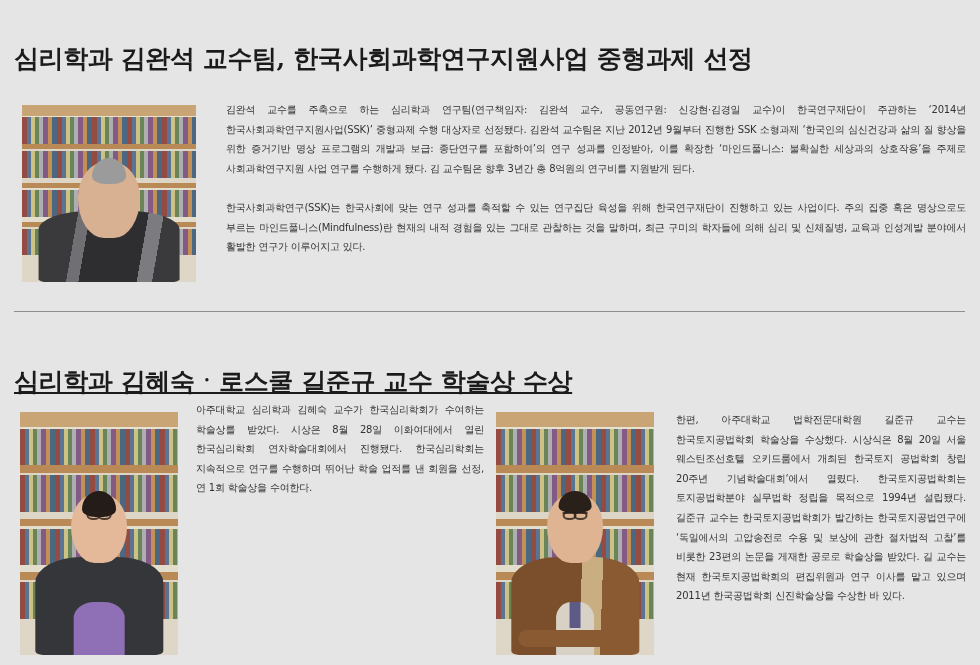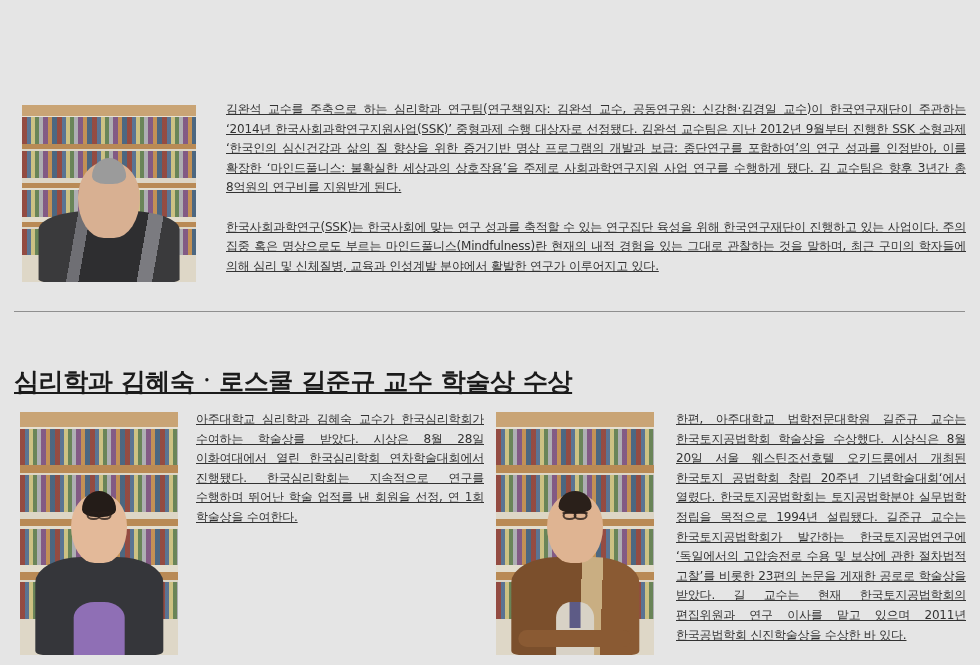--- a/index.html
+++ b/index.html
@@ -48,27 +48,26 @@
     position: absolute;
     left: 14px;
     top: 311px;
     width: 951px;
     height: 0;
     border-top: 1px solid #8f8f8f;
   }
 
   
   .body-text {
-    font-size: 12px;
+    font-size: 10px;
     line-height: 19.6px;
     color: #333333;
     text-align: justify;
     letter-spacing: -0.2px;
     word-break: keep-all;
-    text-decoration: underline;
   }
   .body-text p {
     margin: 0 0 19.6px 0;
   }
   .body-text p:last-child {
     margin-bottom: 0;
   }
 
   
   #article-1-photo {
@@ -93,21 +92,21 @@
     left: 20px;
     top: 412px;
     width: 158px;
     height: 243px;
     overflow: hidden;
     background: #bfb4a6;
   }
   #article-2-body-left {
     position: absolute;
     left: 196px;
-    top: 410px;
+    top: 400px;
     width: 288px;
   }
   #article-2-photo-right {
     position: absolute;
     left: 496px;
     top: 412px;
     width: 158px;
     height: 243px;
     overflow: hidden;
     background: #b7a893;
@@ -250,20 +249,21 @@
     height: 18%;
     background: #8a5a33;
     border-radius: 12px;
   }
 </style>
 </head>
 <body>
 
 <div class="page">
 
+  <h1 class="article-title" id="article-1-title">심리학과 김완석 교수팀, 한국사회과학연구지원사업 중형과제 선정</h1>
 
   <div id="article-1-photo">
     <div class="photo-scene" id="scene-1">
       <div class="shelf-bg"></div>
       <div class="books r1"></div>
       <div class="books r2"></div>
       <div class="books r3"></div>
       <div class="books r4"></div>
       <div class="person">
         <div class="torso"></div>

